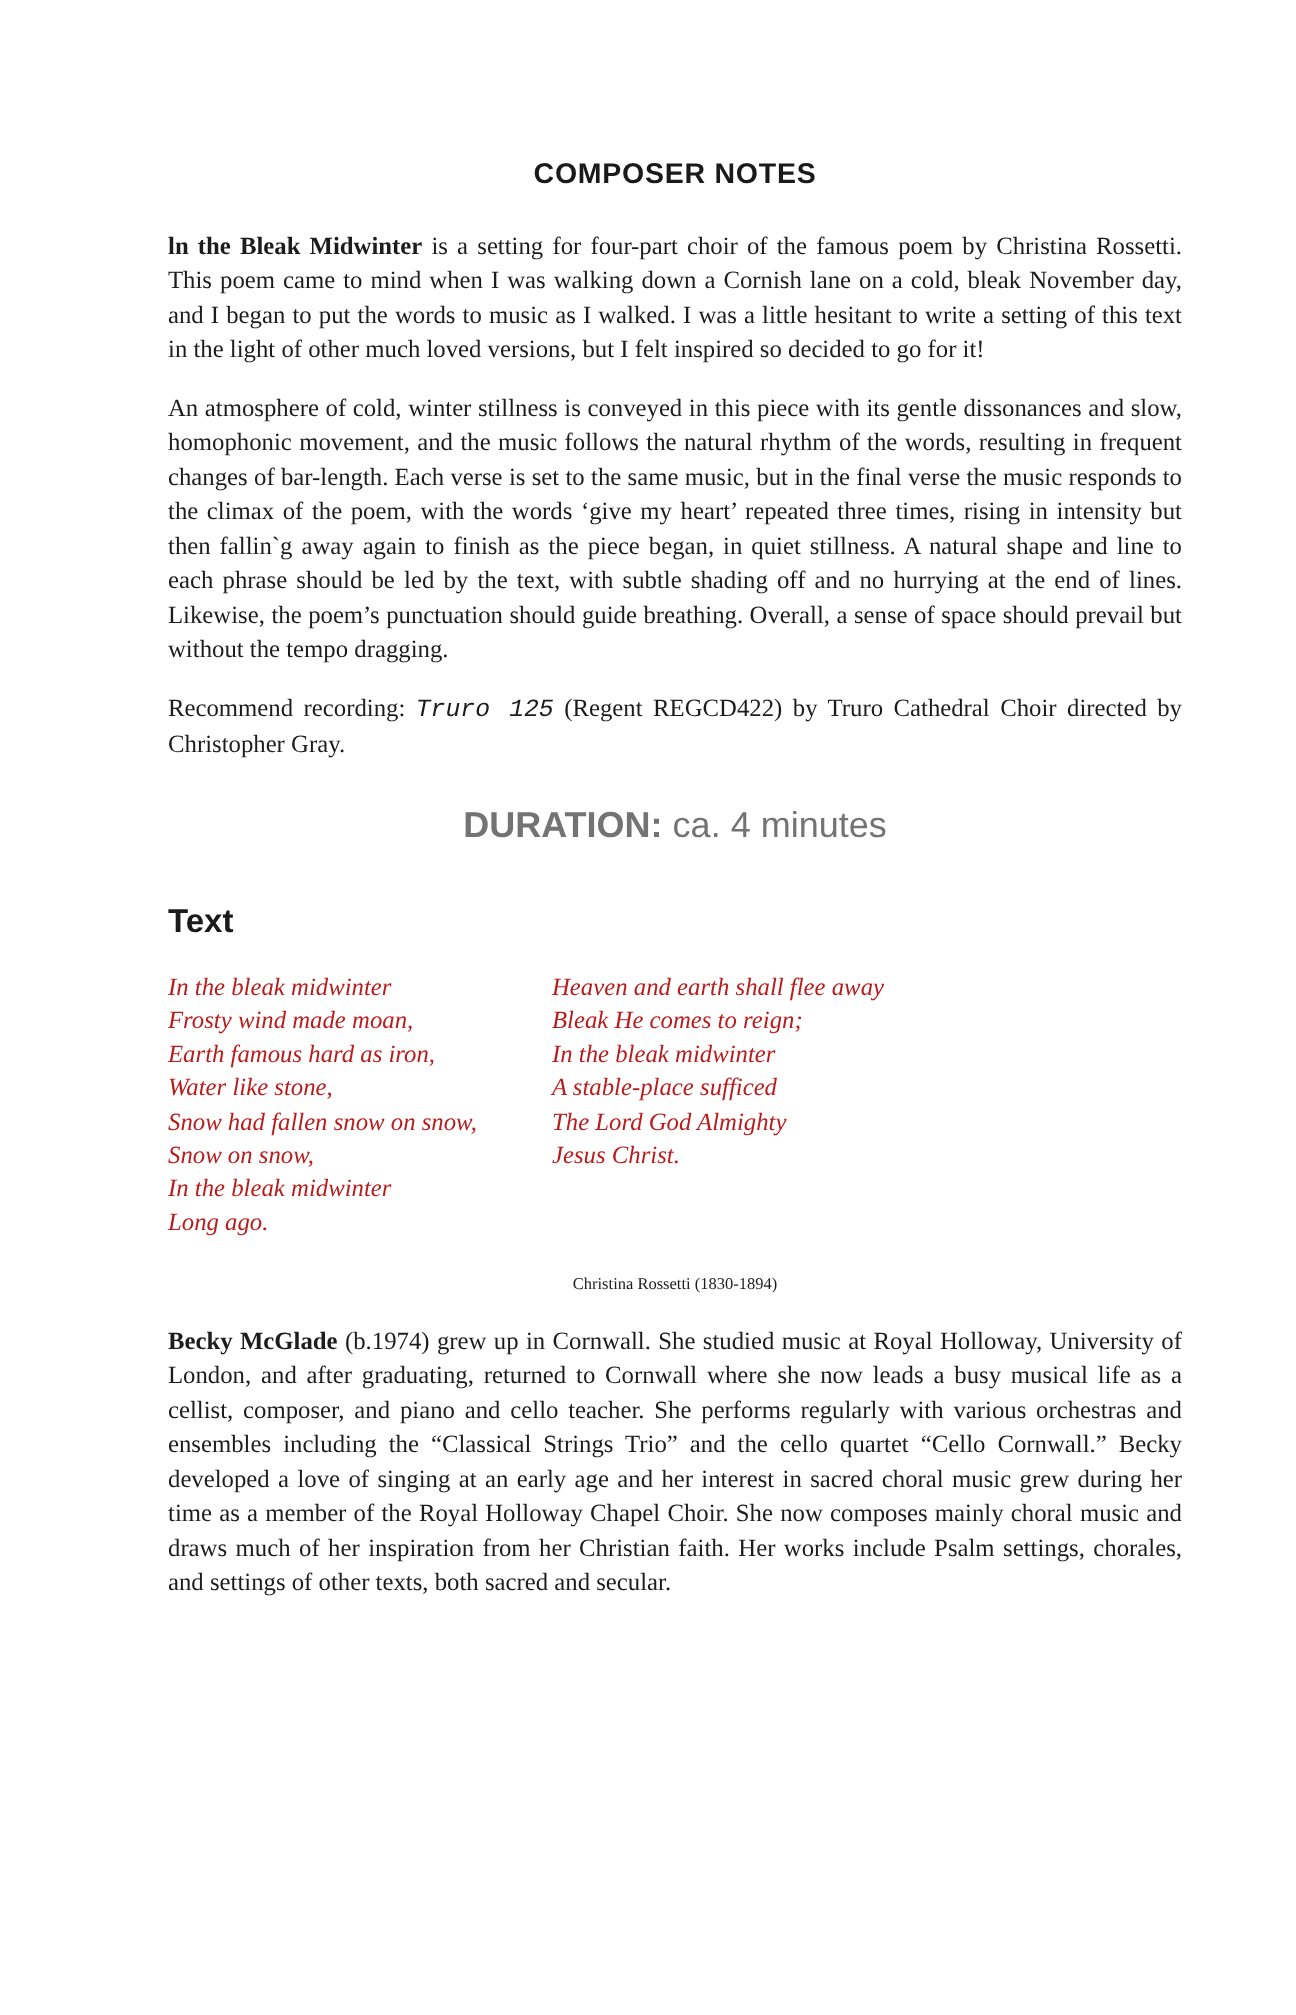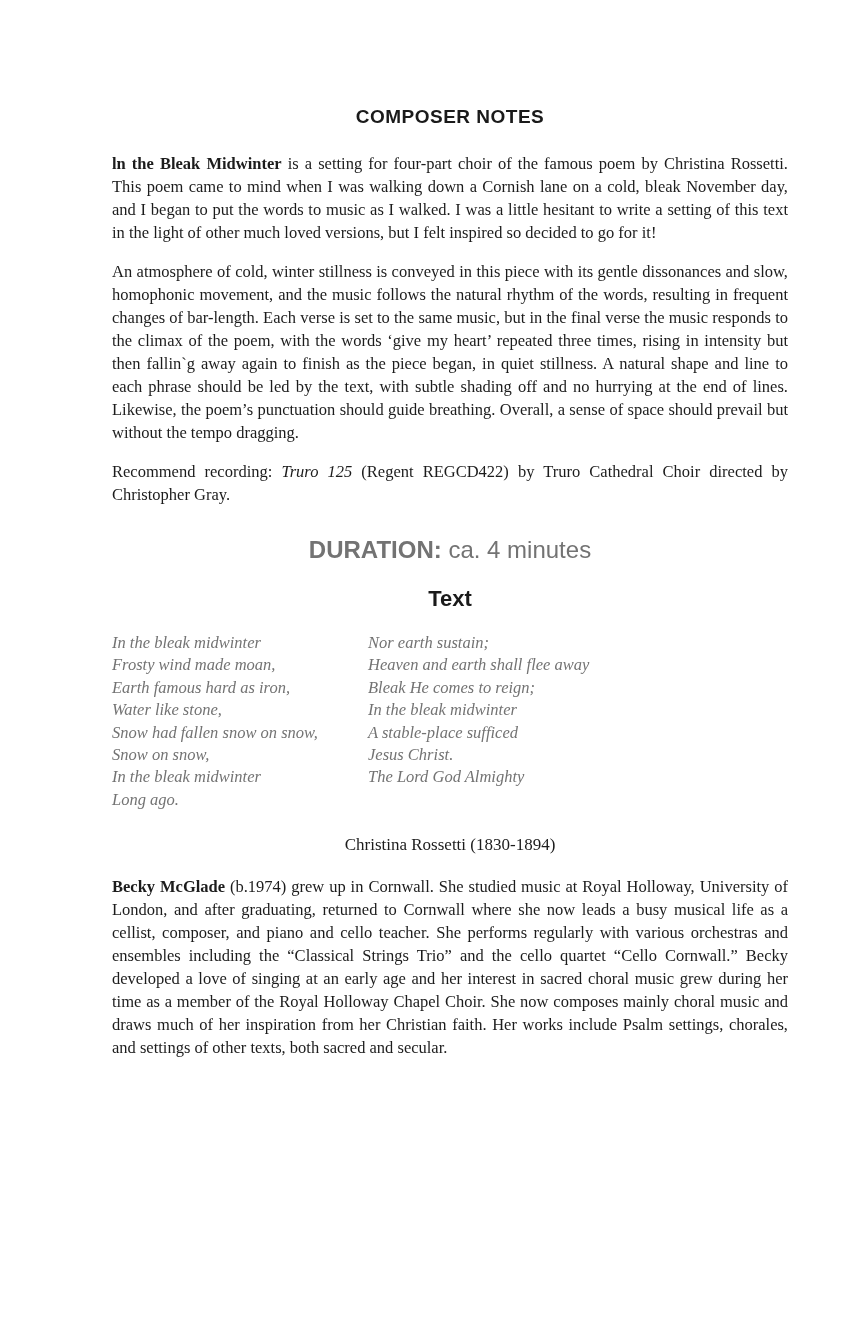--- a/index.html
+++ b/index.html
@@ -28,51 +28,51 @@
   }
   .body-para {
     font-family: "Liberation Serif", "DejaVu Serif", serif;
     font-size: 16.5px;
     line-height: 23px;
     text-align: justify;
     margin: 16px 0 15px 0;
     color: #1c1c1c;
   }
   .body-para .lead-bold { font-weight: bold; }
-  .body-para .inline-italic { font-style: italic; }
+  .body-para .inline-italic { font-style: italic; font-family: Liberation Mono, monospace; }
   .duration-line {
     font-family: "Liberation Sans", sans-serif;
     font-size: 24px;
     text-align: center;
     margin: 30px 0 0 0;
     color: #737373;
   }
   .duration-line .duration-label { font-weight: bold; }
   .text-heading {
     font-family: "Liberation Sans", sans-serif;
     font-weight: bold;
     font-size: 22px;
-    text-align: center;
-    margin: 22px 0 20px 0;
+    text-align: left;
+    margin: 36px 0 20px 0;
     color: #1a1a1a;
   }
   .poem {
     display: flex;
     font-family: "Liberation Serif", "DejaVu Serif", serif;
     font-style: italic;
     font-size: 16.5px;
     line-height: 22.4px;
-    color: #737373;
+    color: #b91c1c;
   }
   .poem-col-left  { width: 256px; flex: 0 0 256px; }
   .poem-col-right { flex: 1 1 auto; }
   .poem-line { white-space: nowrap; }
   .attribution {
     font-family: "Liberation Serif", "DejaVu Serif", serif;
-    font-size: 17px;
+    font-size: 11px;
     text-align: center;
     margin: 24px 0 20px 0;
     color: #1c1c1c;
   }
 </style>
 </head>
 <body>
 
 <div class="page">
 
@@ -93,27 +93,26 @@
       <div class="poem-line">In the bleak midwinter</div>
       <div class="poem-line">Frosty wind made moan,</div>
       <div class="poem-line">Earth famous hard as iron,</div>
       <div class="poem-line">Water like stone,</div>
       <div class="poem-line">Snow had fallen snow on snow,</div>
       <div class="poem-line">Snow on snow,</div>
       <div class="poem-line">In the bleak midwinter</div>
       <div class="poem-line">Long ago.</div>
     </div>
     <div class="poem-col-right">
-      <div class="poem-line">Nor earth sustain;</div>
       <div class="poem-line">Heaven and earth shall flee away</div>
       <div class="poem-line">Bleak He comes to reign;</div>
       <div class="poem-line">In the bleak midwinter</div>
       <div class="poem-line">A stable-place sufficed</div>
+      <div class="poem-line">The Lord God Almighty</div>
       <div class="poem-line">Jesus Christ.</div>
-      <div class="poem-line">The Lord God Almighty</div>
     </div>
   </div>
 
   <div class="attribution">Christina Rossetti (1830-1894)</div>
 
   <p class="body-para"><span class="lead-bold">Becky McGlade</span><span> (b.1974) grew up in Cornwall. She studied music at Royal Holloway, University of London, and after graduating, returned to Cornwall where she now leads a busy musical life as a cellist, composer, and piano and cello teacher. She performs regularly with various orchestras and ensembles including the “Classical Strings Trio” and the cello quartet “Cello Cornwall.” Becky developed a love of singing at an early age and her interest in sacred choral music grew during her time as a member of the Royal Holloway Chapel Choir. She now composes mainly choral music and draws much of her inspiration from her Christian faith. Her works include Psalm settings, chorales, and settings of other texts, both sacred and secular.</span></p>
 
 </div>
 
 </body></html>

